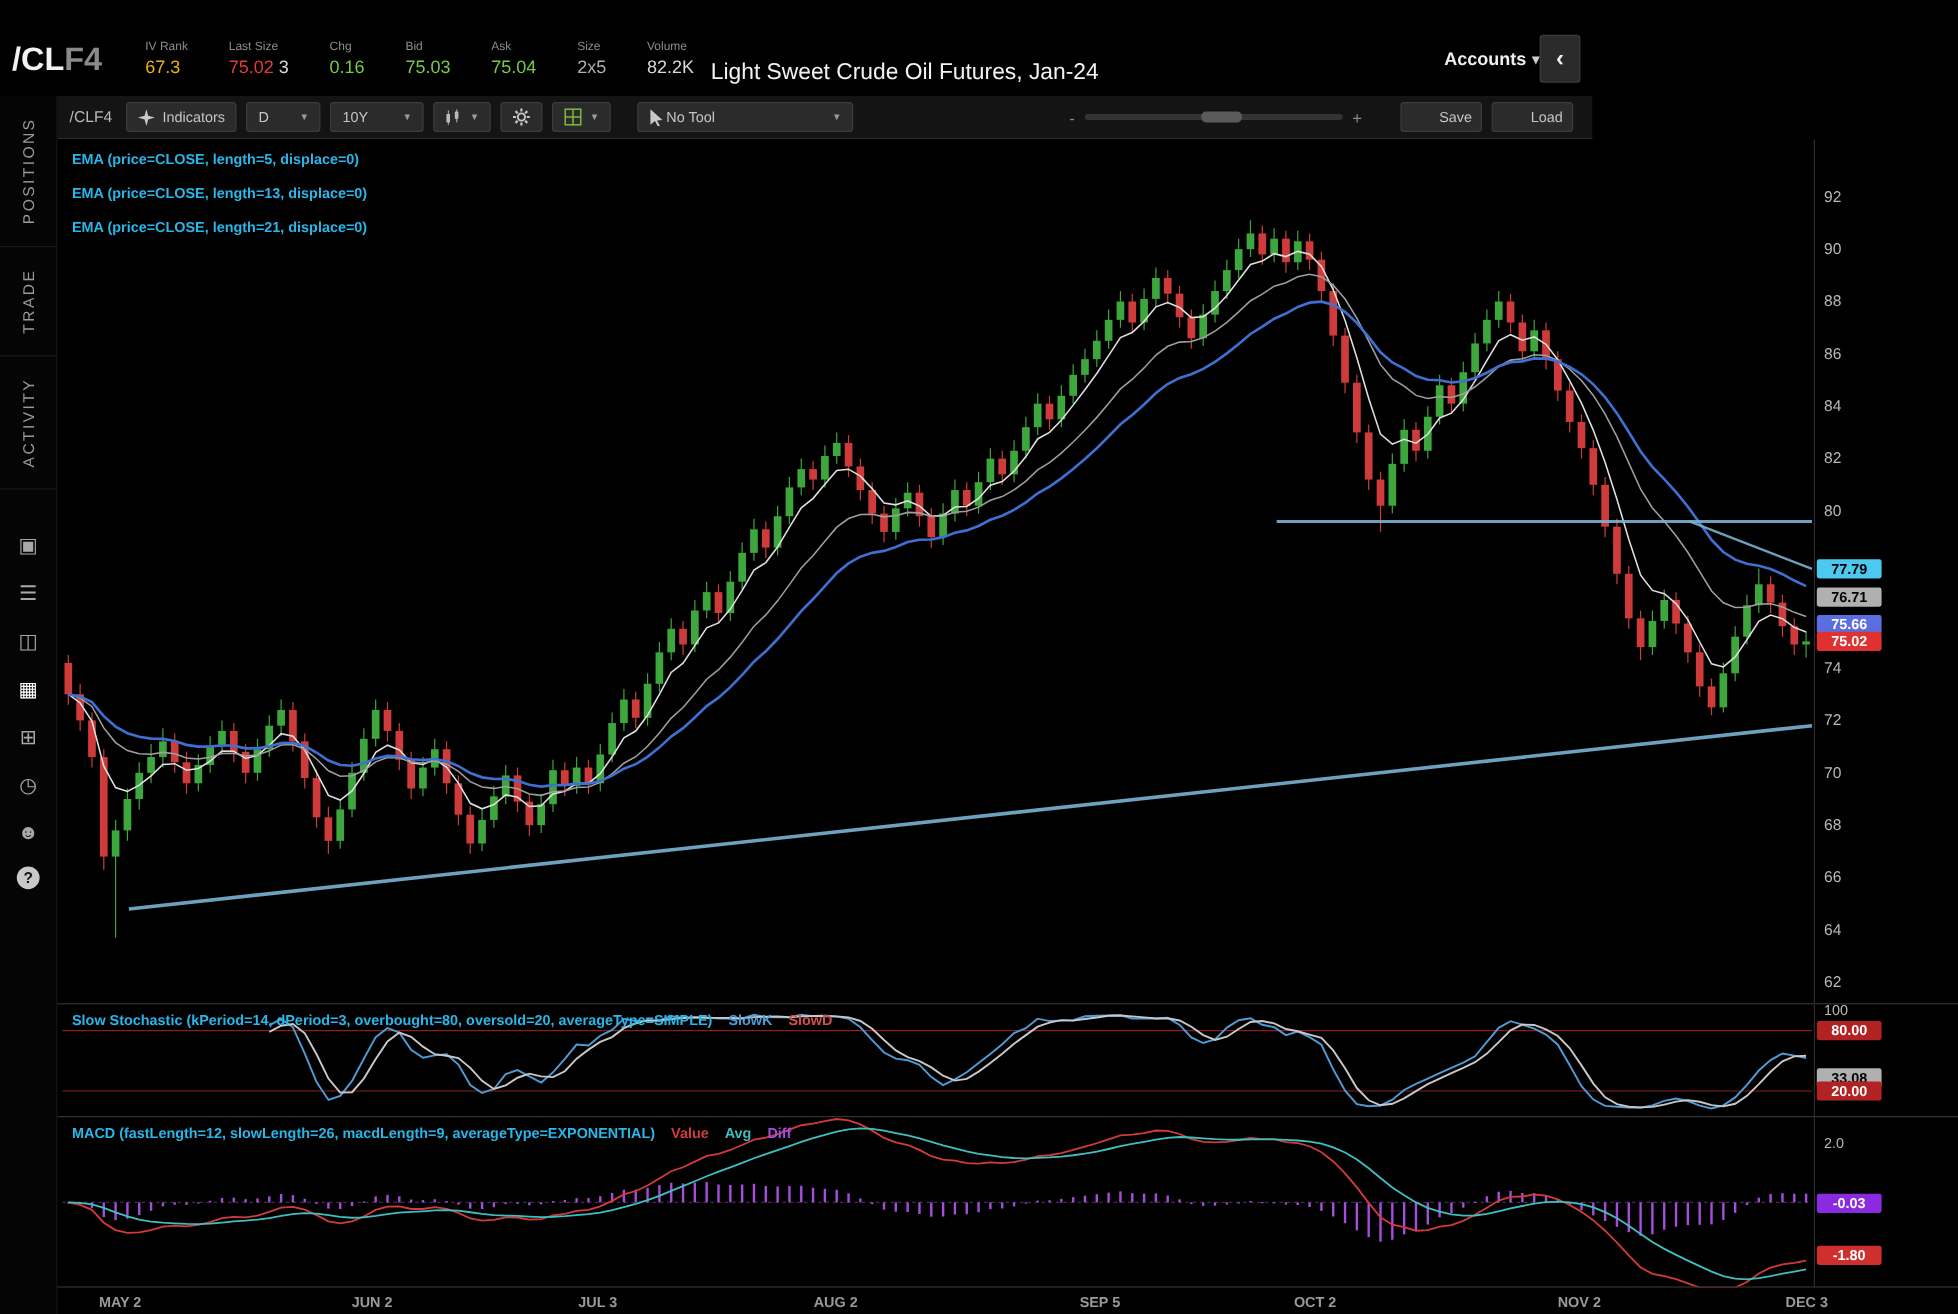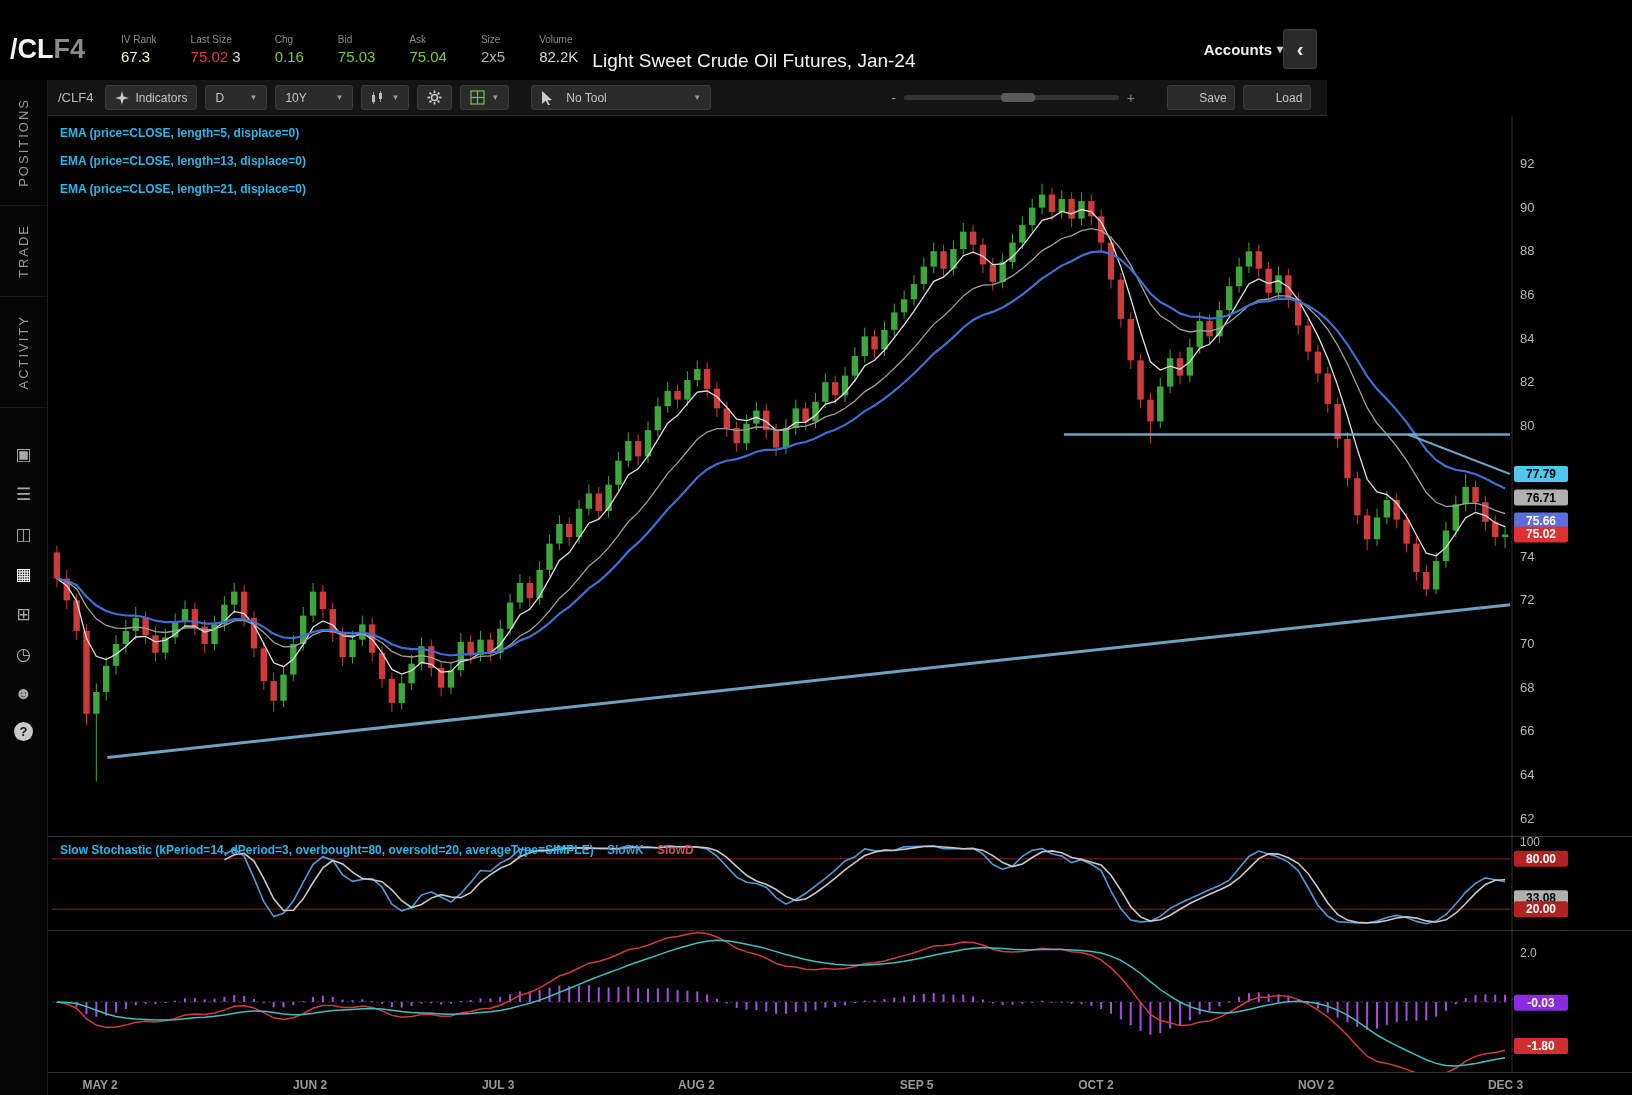--- a/index.html
+++ b/index.html
@@ -34,21 +34,21 @@
 
   
   main { position:absolute; left:48px; top:62px; right:0; bottom:0; background:#000; }
 
   .toolbar { height:36px; background:#141414; border-bottom:1px solid #2b2b2b; display:flex; align-items:center; padding:0 10px; gap:8px; }
   .tb-sym { font-size:13px; color:#bbb; margin-right:4px; }
   .btn, .dd { height:25px; background:#2b2b2b; border:1px solid #3c3c3c; border-radius:3px; color:#c4c4c4;
     font-size:12px; display:flex; align-items:center; gap:6px; padding:0 9px; cursor:pointer; white-space:nowrap; }
   .dd .arr { font-size:8px; color:#9a9a9a; }
   .dd.tool { width:180px; justify-content:space-between; }
-  .tool-left { display:flex; align-items:center; gap:13px; }
+  .tool-left { display:flex; align-items:center; gap:2px; }
   .zoom { margin-left:auto; display:flex; align-items:center; gap:8px; }
   .zoom .zglyph { color:#8a8a8a; font-size:14px; cursor:pointer; }
   .zoom-track { width:215px; height:5px; background:#333; border-radius:3px; position:relative; cursor:pointer; }
   .zoom-thumb { position:absolute; left:45%; top:-2px; width:34px; height:9px; background:#5a5a5a; border-radius:4px; }
   .btn.save, .btn.load { width:68px; justify-content:center;padding-left:33px; }
   .btn.load { margin-right:6px; }
 
   
   .panel { position:relative; width:1584px; background:#000; }
   .panel svg { display:block; }
@@ -70,21 +70,21 @@
 <body>
 
 <div id="app">
 
   <header>
     <div class="logo">
       <span class="logo-main">/CL</span><span class="logo-suffix">F4</span>
     </div>
     <div class="fld">
       <span class="lbl">IV Rank</span>
-      <span class="val" style="color: #fef9c3;">67.3</span>
+      <span class="val" style="color: #eab308;">67.3</span>
     </div>
     <div class="fld">
       <span class="lbl">Last Size</span>
       <span class="val"><span style="color: rgb(224, 60, 60);">75.02</span>&nbsp;<span style="color: rgb(216, 216, 216);">3</span></span>
     </div>
     <div class="fld">
       <span class="lbl">Chg</span>
       <span class="val" style="color: rgb(122, 201, 67);">0.16</span>
     </div>
     <div class="fld">
@@ -558,20 +558,26 @@
           <rect x="1466" y="13.821428571428573" width="54" height="16" rx="2" fill="#b22222"></rect>
           <text x="1493" y="25.821428571428573" text-anchor="middle" fill="#ffffff" font-size="12" font-weight="bold">80.00</text>
           <rect x="1466" y="53.20071428571429" width="54" height="16" rx="2" fill="#b0b0b0"></rect>
           <text x="1493" y="65.2007142857143" text-anchor="middle" fill="#000000" font-size="12" font-weight="bold">33.08</text>
           <rect x="1466" y="64.17857142857143" width="54" height="16" rx="2" fill="#b22222"></rect>
           <text x="1493" y="76.17857142857143" text-anchor="middle" fill="#ffffff" font-size="12" font-weight="bold">20.00</text>
         </svg>
     </div>
 
     <div class="panel" id="macd-panel">
+      <div class="study-lbl" style="top:6px;">
+        <span>MACD (fastLength=12, slowLength=26, macdLength=9, averageType=EXPONENTIAL)</span>
+        <span class="series-lbl" style="color: rgb(210, 59, 59);">Value</span>
+        <span class="series-lbl" style="color: rgb(63, 191, 191);">Avg</span>
+        <span class="series-lbl" style="color: rgb(166, 77, 219);">Diff</span>
+      </div>
       <svg id="macd-svg" width="1584" height="142" viewBox="0 0 1584 142">
           <line x1="1464" y1="0" x2="1464" y2="142" stroke="#2e2e2e"></line>
           <line x1="4" y1="71" x2="1462" y2="71" stroke="#46295c" stroke-width="1" stroke-dasharray="3,3"></line>
           <g>
             <rect x="7.925675675675675" y="71" width="2" height="1" fill="#a64ddb"></rect>
             <rect x="17.777027027027025" y="71" width="2" height="1.5624324589842615" fill="#a64ddb"></rect>
             <rect x="27.62837837837838" y="71" width="2" height="4.64367390658775" fill="#a64ddb"></rect>
             <rect x="37.479729729729726" y="71" width="2" height="12.254605665254928" fill="#a64ddb"></rect>
             <rect x="47.33108108108108" y="71" width="2" height="14.778075408668116" fill="#a64ddb"></rect>
             <rect x="57.182432432432435" y="71" width="2" height="13.634369352701398" fill="#a64ddb"></rect>

